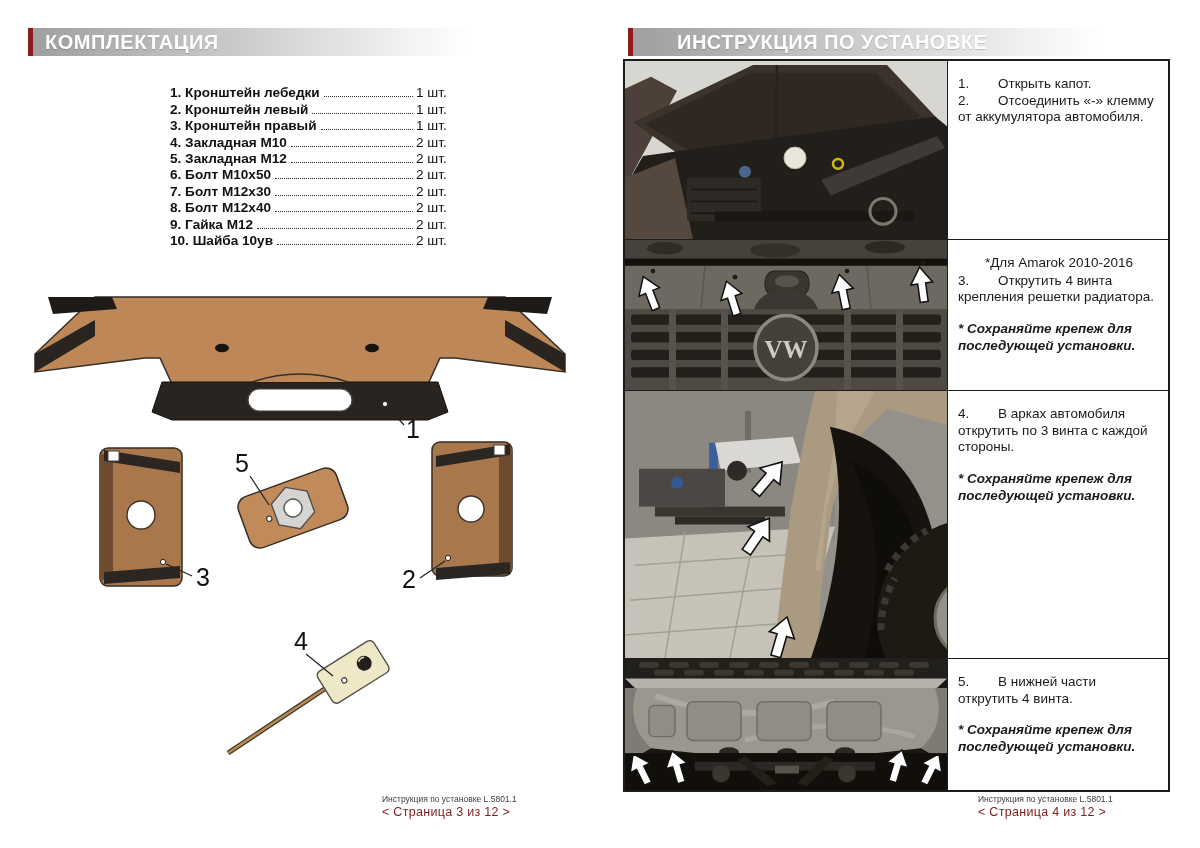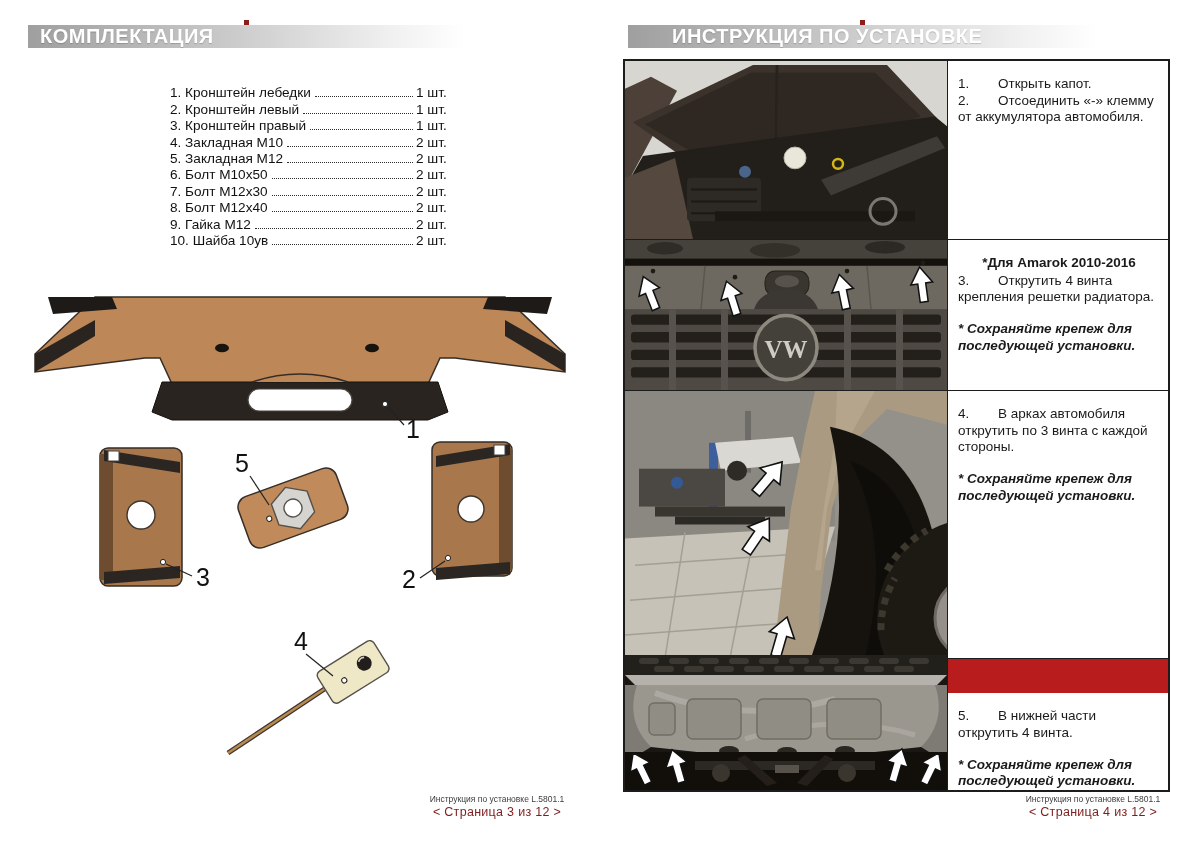--- a/index.html
+++ b/index.html
@@ -1,50 +1,50 @@
 <!DOCTYPE html>
 <html><head>
 <meta charset="utf-8">
 <style>
   html,body{margin:0;padding:0;background:#ffffff;}
   #canvas{position:relative;width:1200px;height:848px;background:#ffffff;overflow:hidden;
           font-family:"Liberation Sans",sans-serif;color:#1a1a1a;}
 
   
-  .hbar{position:absolute;top:20px;height:28px;display:flex;align-items:center;flex-direction:column;}
+  .hbar{position:absolute;top:28px;height:28px;display:flex;align-items:center;}
   .hbar .stripe{width:5px;height:100%;background:#8e1c1c;}
   .hbar .grad{height:100%;display:flex;align-items:center;
               background:linear-gradient(90deg,#9f9f9f 0%,#c9c9c9 45%,#f2f2f2 85%,#ffffff 100%);}
   .hbar .htext{font-size:20px;font-weight:bold;color:#ffffff;letter-spacing:.5px;
                padding-left:12px;white-space:nowrap;text-shadow:0 1px 1px rgba(0,0,0,.18);}
 
   
   #parts-list{position:absolute;left:170px;top:84px;width:292px;}
   .part-row{display:flex;align-items:flex-end;height:16.4px;font-size:13.6px;color:#111;}
-  .part-row .pn{white-space:nowrap;}
+  .part-row .pn{white-space:nowrap;font-weight:bold;}
   .part-row .dots{flex:1;border-bottom:1.8px dotted #2b2b2b;margin:0 3px 3px 4px;}
   .part-row .pq{width:46px;white-space:nowrap;}
 
   
   #diagram{position:absolute;left:0;top:272px;}
 
   
   .instr-table{position:absolute;left:623px;top:59px;width:543px;border:2px solid #1c1c1c;background:#b91c1c;}
   .irow{display:flex;border-bottom:1px solid #1c1c1c;}
   .irow:last-child{border-bottom:none;}
   .photo-cell{width:322px;border-right:1px solid #1c1c1c;position:relative;overflow:hidden;background:#555;font-family:Liberation Serif, serif;}
   .photo-cell svg{display:block;width:100%;height:100%;}
   .step-text{flex:1;padding:15px 8px 0 10px;font-size:13.5px;line-height:1.24;background:#fff;}
-  .step-title{font-weight:bold;text-align:center;margin-bottom:1px;}
+  .step-title{font-weight:normal;text-align:center;margin-bottom:1px;}
   .step-line{margin:0;}
   .step-num{display:inline-block;width:40px;}
   .step-note{font-weight:bold;font-style:italic;margin-top:15px;}
 
   
-  .footer{position:absolute;width:230px;text-align:center;}
+  .footer{position:absolute;width:230px;text-align:left;}
   .f1{font-size:8.5px;color:#3d3d3d;}
   .f2{font-size:12.5px;color:#7f1d1d;margin-top:1px;letter-spacing:.3px;}
 </style>
 </head>
 <body>
 
 <div id="canvas">
 
   <div class="hbar" style="left:28px;">
     <div class="stripe"></div>
@@ -302,21 +302,21 @@
           <use href="#arr3" transform="translate(132,146) rotate(34)"></use>
           <use href="#arr3" transform="translate(156,248) rotate(16)"></use>
         </svg>
       </div>
       <div class="step-text">
           <div class="step-line"><span class="step-num">4.</span>В арках автомобиля открутить по 3 винта с каждой стороны.</div>
           <div class="step-note">* Сохраняйте крепеж для последующей установки.</div>
         </div>
     </div>
 
-    <div class="irow" style="height:131px;align-items:flex-end;">
+    <div class="irow" style="height:131px;">
       <div class="photo-cell">
         <svg viewBox="0 0 322 135" preserveAspectRatio="none">
           <defs>
             <g id="arr4">
               <polygon points="0,-18 11,-2 4,-2 4,16 -4,16 -4,-2 -11,-2" fill="#ffffff" stroke="#111" stroke-width="1.5"></polygon>
             </g>
           </defs>
           <rect width="322" height="135" fill="#191613"></rect>
           <rect width="322" height="20" fill="#22201b"></rect>
           <g fill="#3b3831">

